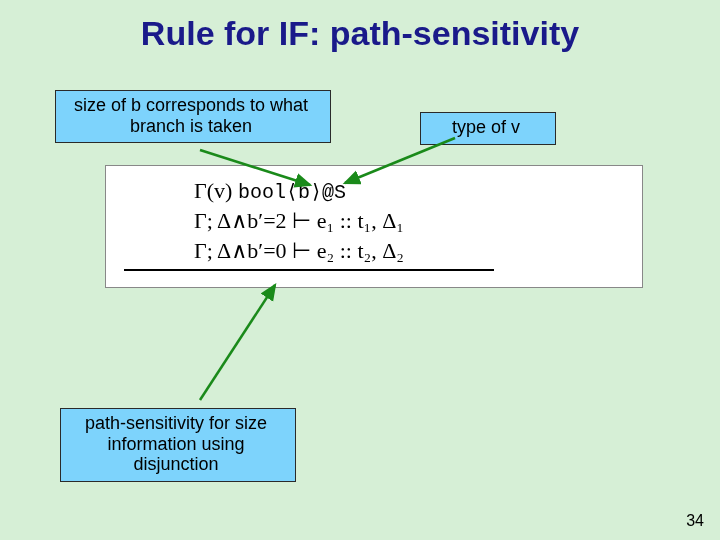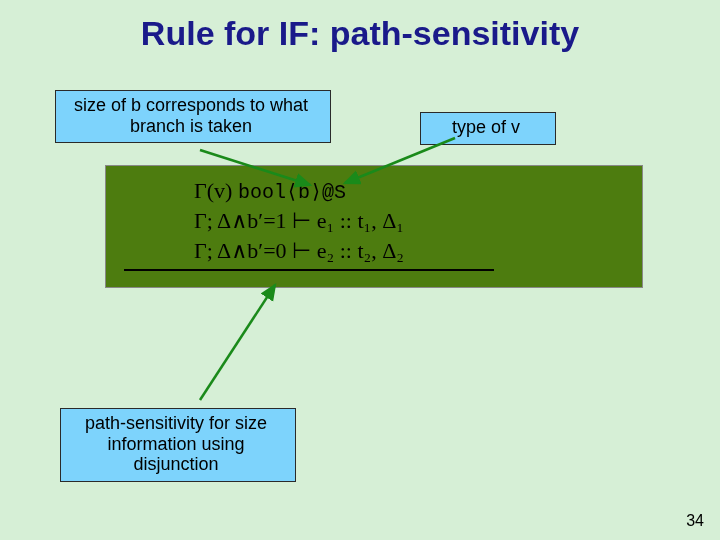--- a/index.html
+++ b/index.html
@@ -30,21 +30,21 @@
     color: #000;
   }
   .callout.left-top { left: 55px; top: 90px; width: 250px; }
   .callout.right-top { left: 420px; top: 112px; width: 110px; }
   .callout.left-bottom { left: 60px; top: 408px; width: 210px; }
   .rule-box {
     position: absolute;
     left: 105px;
     top: 165px;
     width: 500px;
-    background: #4d7c0f;
+    background: #ffffff;
     border: 1px solid #888;
     padding: 10px 18px 12px 18px;
     font-family: "Times New Roman", serif;
     font-size: 22px;
     line-height: 1.35;
   }
   .rule-box .indent { padding-left: 70px; }
   .rule-box .hr {
     border: none;
     border-top: 2px solid #000;
@@ -74,21 +74,21 @@
 <div class="title">Rule for IF:  path-sensitivity</div>
 
 <div class="callout left-top">size of b corresponds to what branch is taken</div>
 
 <div class="callout right-top">type of v</div>
 
 <div class="rule-box">
   <div class="indent">
     <span>Γ(v)   </span><span class="tt">bool⟨b⟩@S</span>
   </div>
-  <div class="indent">Γ; Δ∧b′=1 ⊢ e₁ :: t₁, Δ₁</div>
+  <div class="indent">Γ; Δ∧b′=2 ⊢ e₁ :: t₁, Δ₁</div>
   <div class="indent">Γ; Δ∧b′=0 ⊢ e₂ :: t₂, Δ₂</div>
   <hr class="hr">
 </div>
 
 <div class="callout left-bottom">path-sensitivity for size information using disjunction</div>
 
 <svg class="arrows">
   <defs>
     <marker id="arrowhead" markerWidth="8" markerHeight="8" refX="6" refY="3" orient="auto">
       <path d="M0,0 L7,3 L0,6 Z" fill="#1a8a1a"></path>

